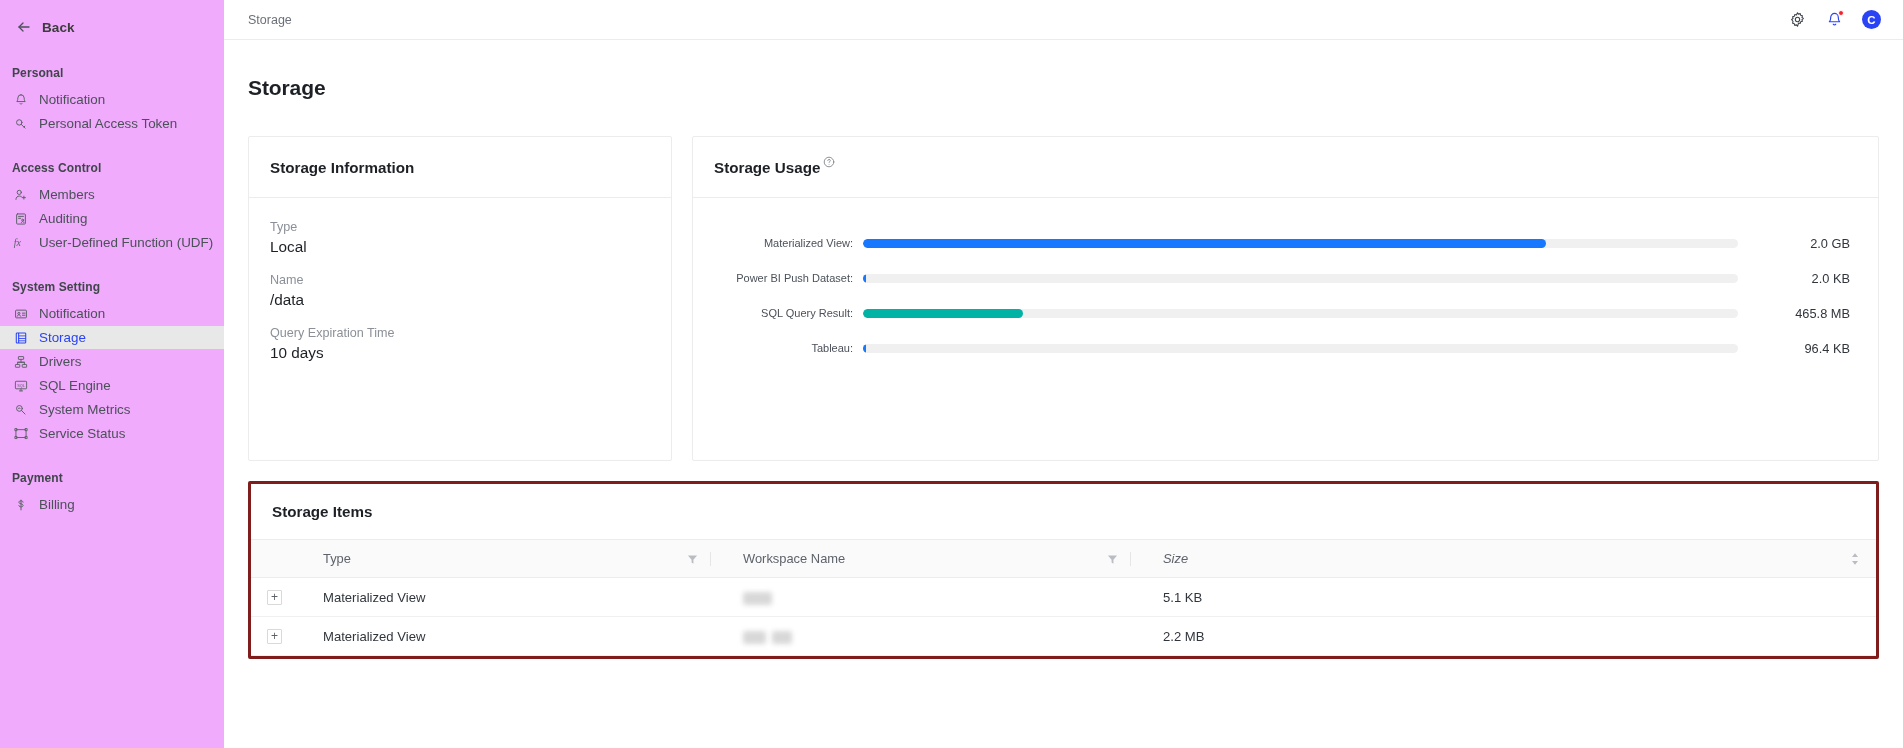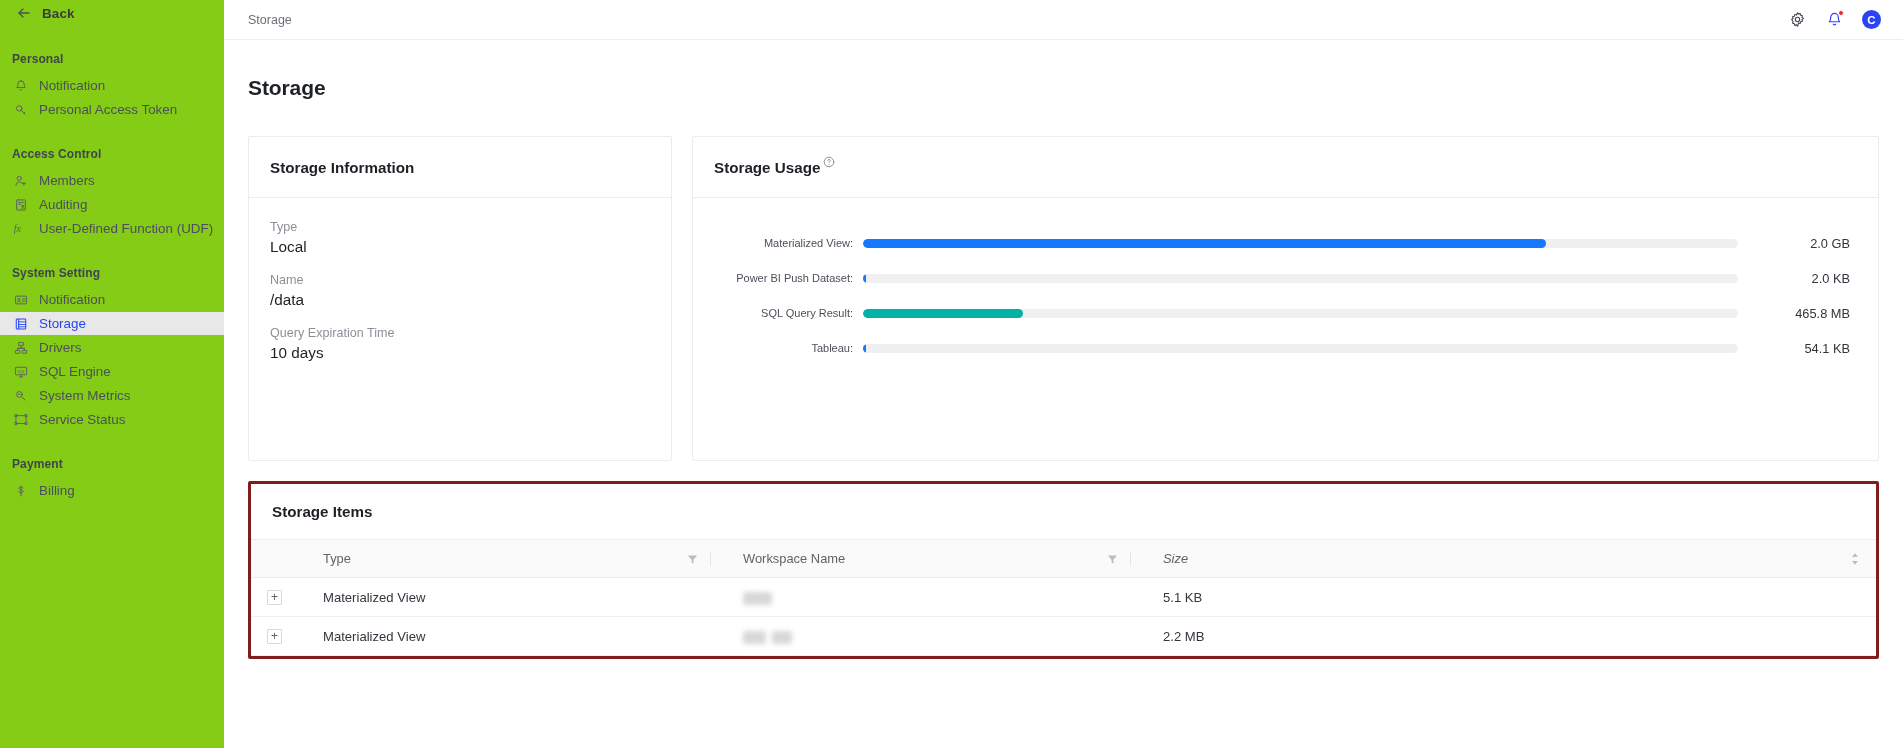--- a/index.html
+++ b/index.html
@@ -9,21 +9,22 @@
     overflow: hidden;
     background: #ffffff;
     font-family: "Liberation Sans", sans-serif;
     -webkit-font-smoothing: antialiased;
   }
   .app { display: flex; width: 1903px; height: 748px; }
 
   
   .sidebar {
     width: 224px; min-width: 224px; height: 748px;
-    background: #84cc16;
+    background: #f0abfc;
+    padding-top: 14px;
     position: relative;
   }
   .back-row {
     display: flex; align-items: center; gap: 10px;
     padding: 6px 0 6px 16px; cursor: pointer;
     height: 26px;
   }
   .back-arrow { width: 16px; height: 16px; display:block; }
   .back-label { font-size: 13.5px; font-weight: 700; color: #3c3c3c; letter-spacing:.1px;}
 
@@ -381,21 +382,21 @@
               <div class="bar-fill" style="width:18.3%;background:#00b3a4;"></div>
             </div>
             <div class="bar-value">465.8 MB</div>
           </div>
 
           <div class="bar-row">
             <div class="bar-label">Tableau:</div>
             <div class="bar-track">
               <div class="bar-fill" style="width:0.3%;background:#1677ff;"></div>
             </div>
-            <div class="bar-value">54.1 KB</div>
+            <div class="bar-value">96.4 KB</div>
           </div>
 
         </div>
       </div>
     </div>
 
     <div class="card-items">
       <div class="items-head">
         <span class="items-title">Storage Items</span>
       </div>

